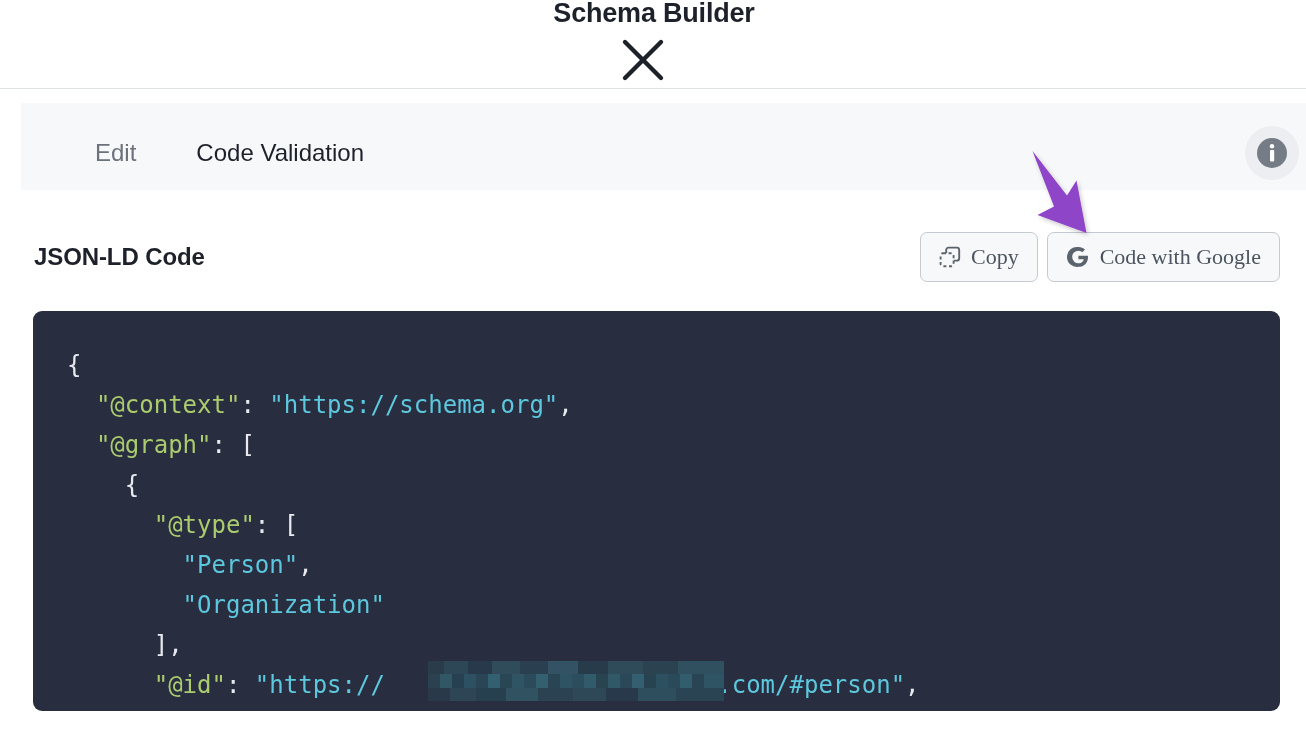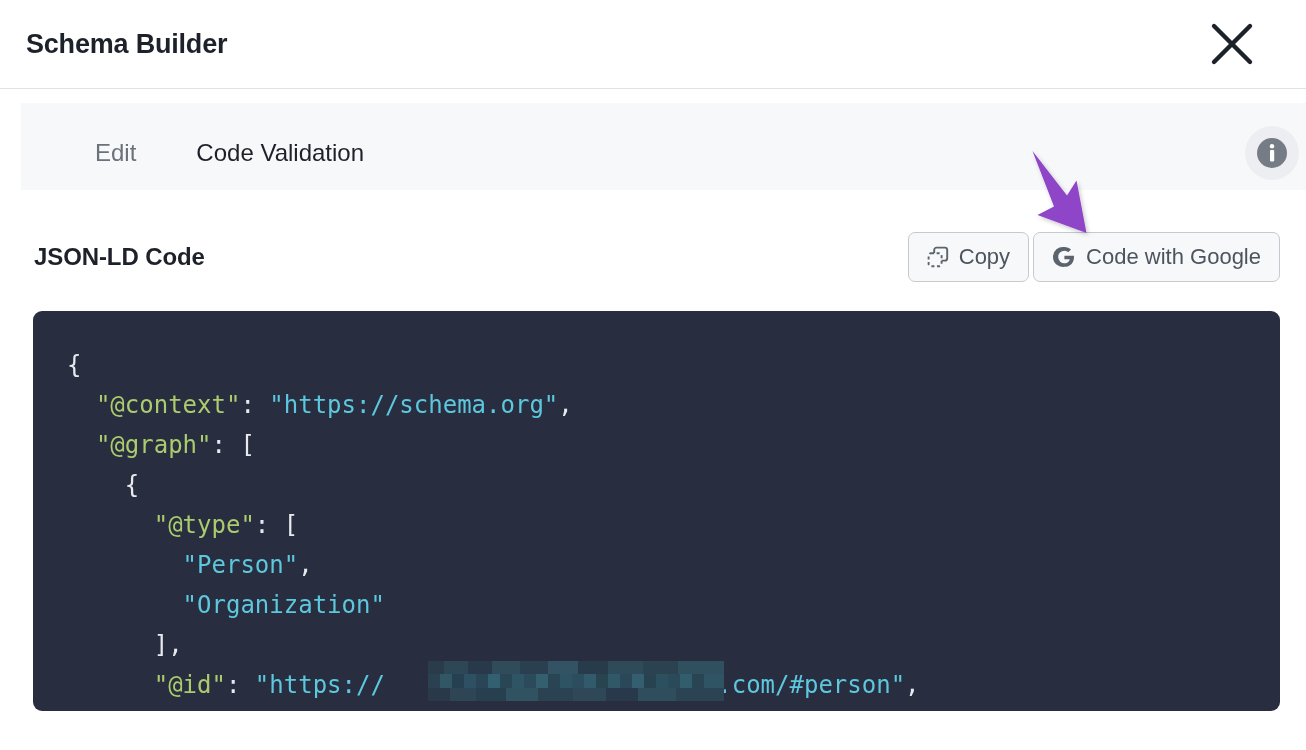--- a/index.html
+++ b/index.html
@@ -26,20 +26,21 @@
     position: absolute;
     left: 0; top: 0;
     width: 1306px;
     height: 89px;
     background: #ffffff;
     border-bottom: 1px solid #dfe3e8;
     display: flex;
     align-items: center;
     justify-content: space-between;
     padding: 0 24px 0 26px;
+    flex-direction: column;
   }
   .modal-title {
     font-size: 27px;
     font-weight: bold;
     color: #1d2129;
     letter-spacing: -0.2px;
     line-height: 1;
   }
   .close-btn {
     width: 56px; height: 56px;
@@ -127,21 +128,22 @@
   }
   .section-title {
     font-size: 24px;
     font-weight: bold;
     color: #1d2129;
     letter-spacing: -0.1px;
   }
   .toolbar-actions {
     display: flex;
     align-items: center;
-    gap: 4px;
+    gap: 9px;
+    font-family: Liberation Serif, serif;
   }
   .btn {
     display: inline-flex;
     align-items: center;
     gap: 10px;
     height: 50px;
     padding: 0 18px;
     background: #f7f8f9;
     border: 1px solid #c5cad1;
     border-radius: 7px;

